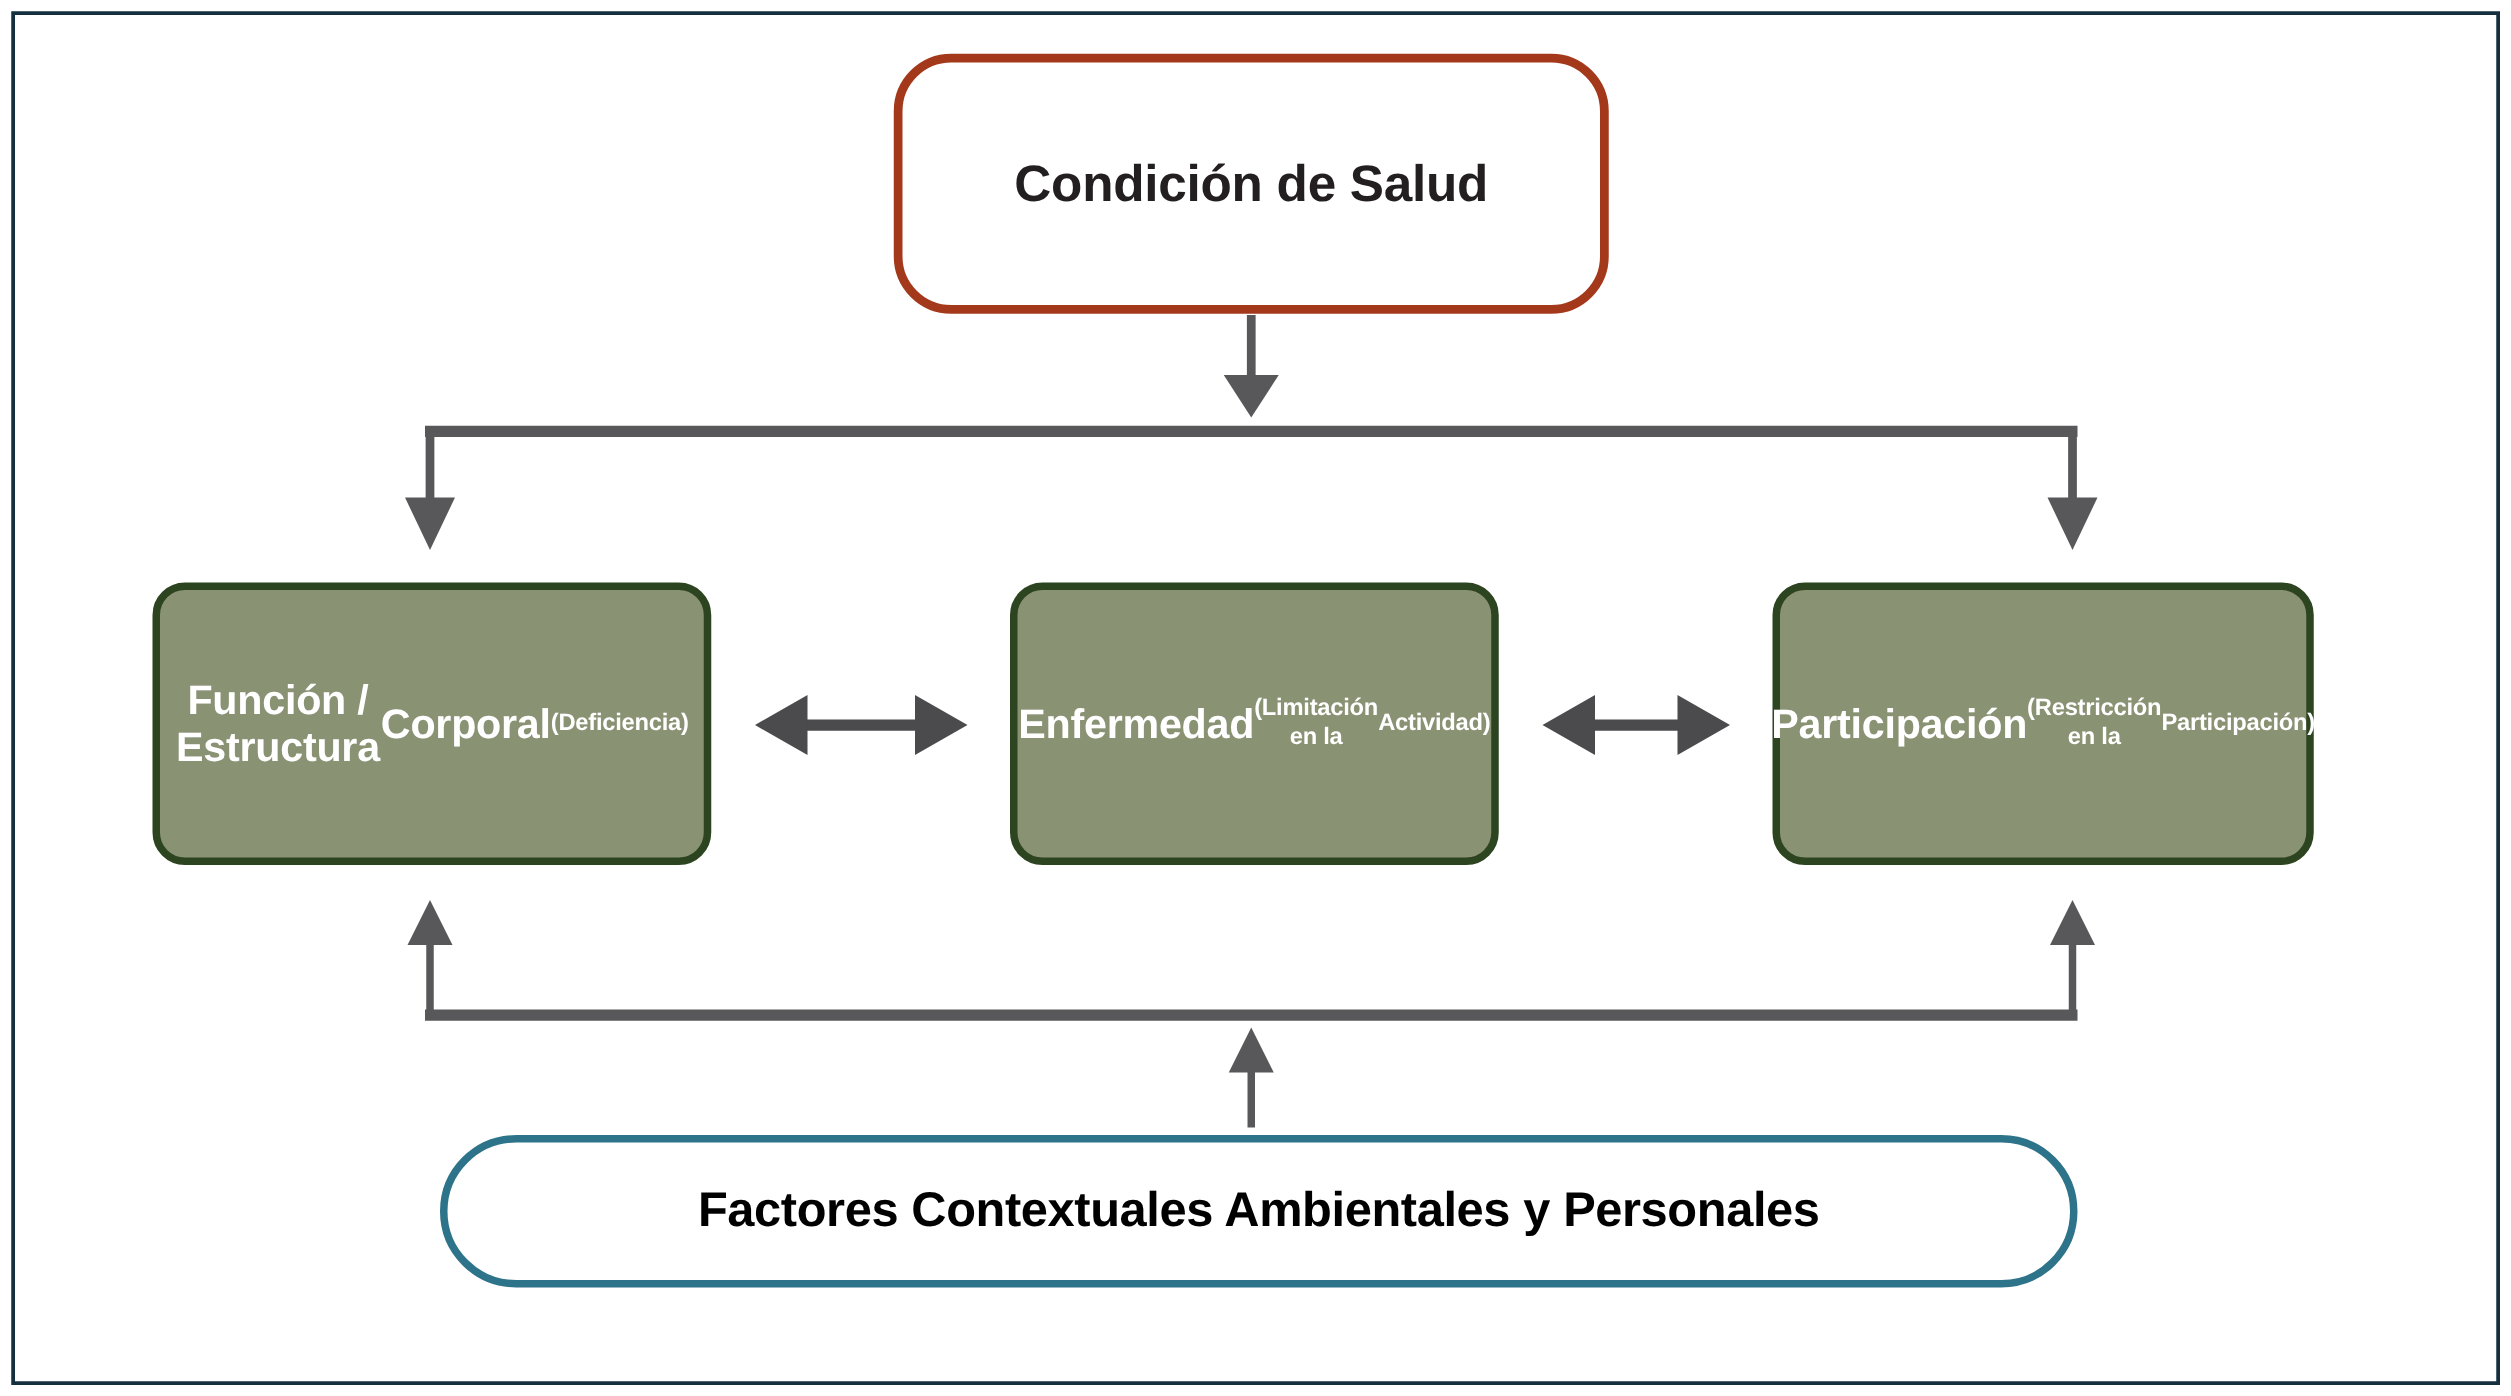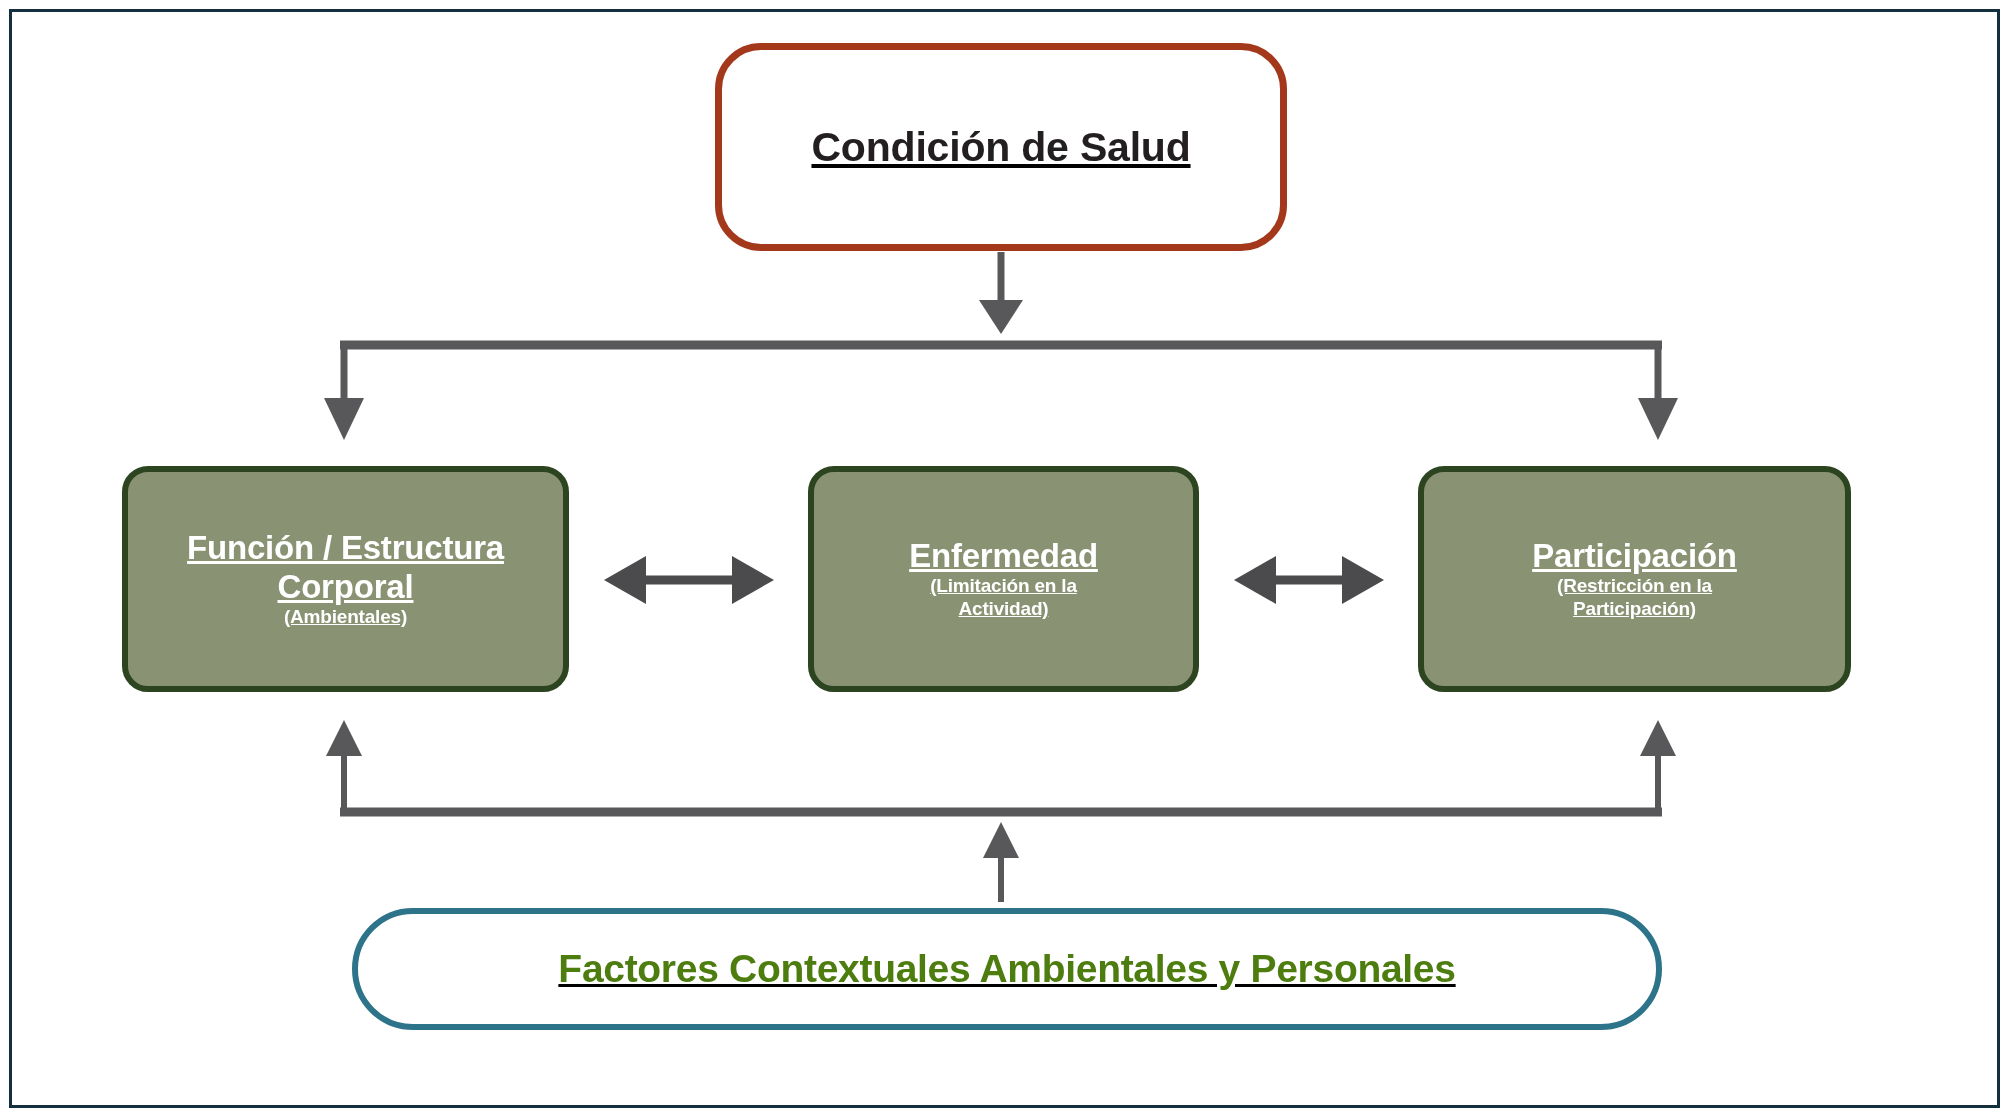--- a/index.html
+++ b/index.html
@@ -31,25 +31,24 @@
     box-sizing: border-box;
     border: 3px solid #14303f;
     pointer-events: none;
   }
 
   
   .box {
     position: absolute;
     box-sizing: border-box;
     display: flex;
-    flex-direction: column;
+    flex-direction: row;
     align-items: center;
     justify-content: center;
     text-align: center;
-    text-decoration: underline;
   }
 
   
   .health-box {
     left: 715px;
     top: 43px;
     width: 572px;
     height: 208px;
     border: 7px solid #a4381b;
     border-radius: 46px;
@@ -104,21 +103,21 @@
     top: 908px;
     width: 1310px;
     height: 122px;
     border: 6px solid #2d7389;
     border-radius: 62px;
     background: #ffffff;
   }
   .context-text {
     font-size: 39px;
     font-weight: bold;
-    color: #4d7c0f;
+    color: #000000;
     letter-spacing: -0.3px;
   }
 
   
   .connectors {
     position: absolute;
     left: 0;
     top: 0;
     width: 2009px;
     height: 1117px;
@@ -173,21 +172,21 @@
     </g>
   </svg>
 
   <div class="box health-box">
     <div class="health-title">Condición de Salud</div>
   </div>
 
   <div class="box green-box left">
     <div class="gb-title">Función / Estructura</div>
     <div class="gb-title">Corporal</div>
-    <div class="gb-sub">(Ambientales)</div>
+    <div class="gb-sub">(Deficiencia)</div>
   </div>
 
   <div class="box green-box middle">
     <div class="gb-title">Enfermedad</div>
     <div class="gb-sub">(Limitación en la</div>
     <div class="gb-sub">Actividad)</div>
   </div>
 
   <div class="box green-box right">
     <div class="gb-title">Participación</div>

